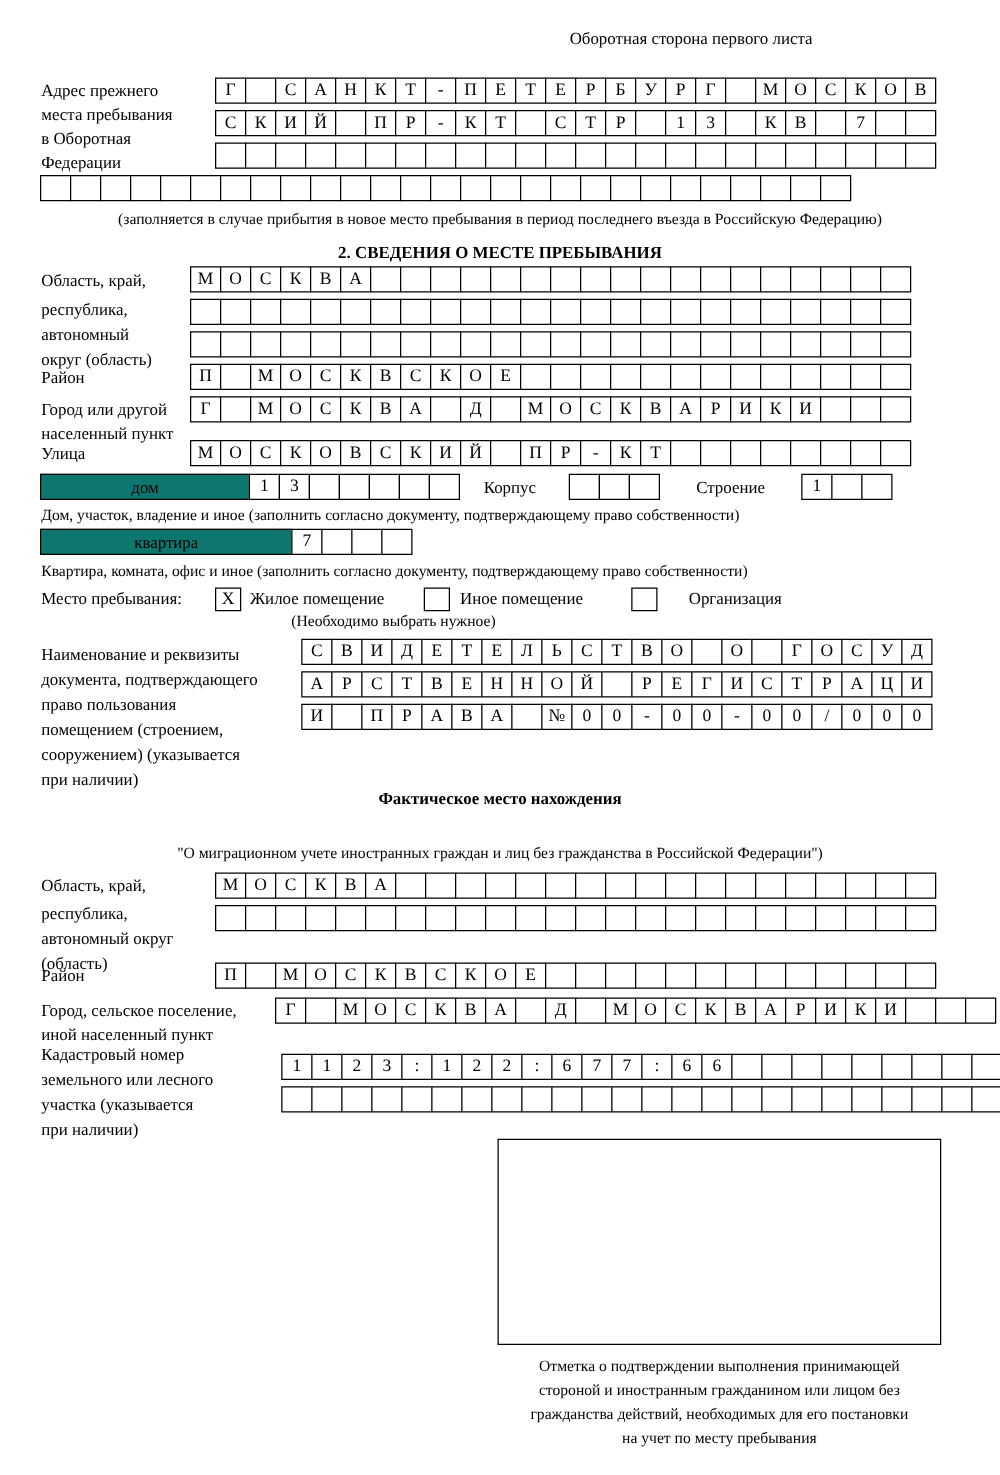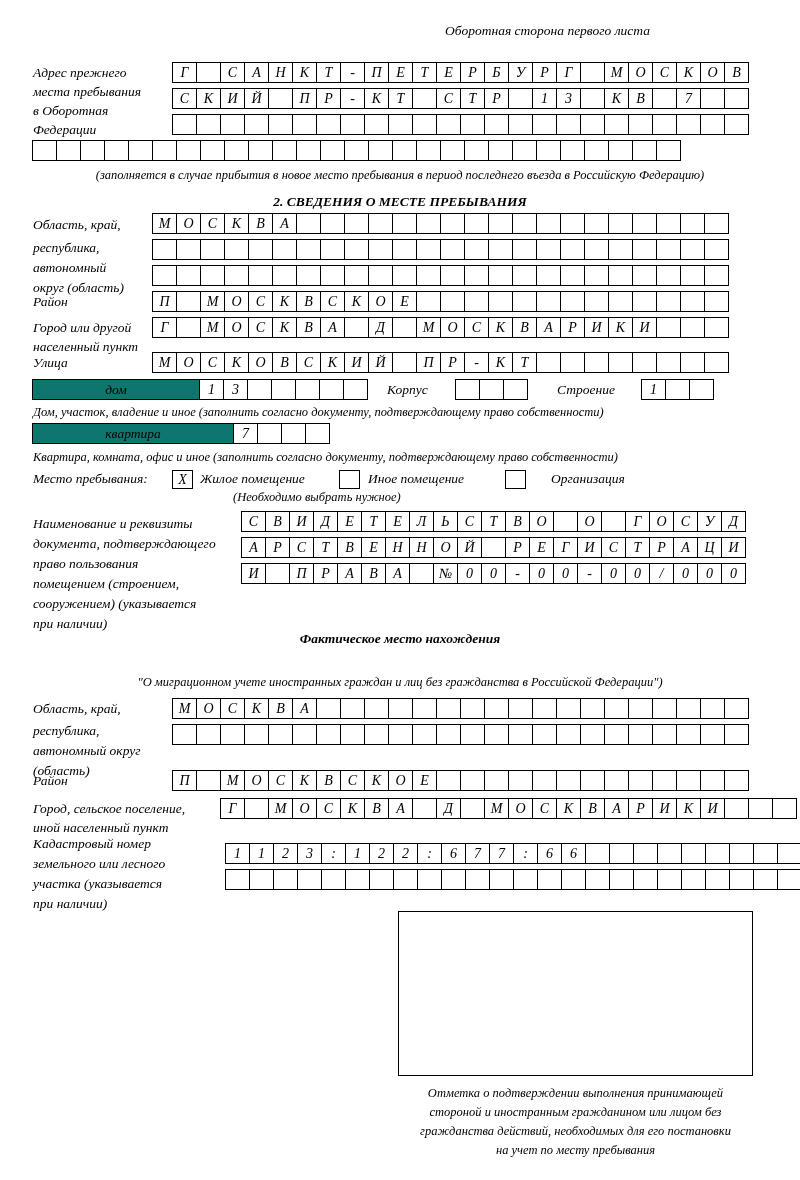--- a/index.html
+++ b/index.html
@@ -4,21 +4,21 @@
 <style>
   html,body{margin:0;padding:0;}
   body{
     width:800px;height:1180px;
     background:#ffffff;
     font-family:"Liberation Serif", serif;
     color:#000;
     position:relative;
     overflow:hidden;
   }
-  .page{position:relative;width:696px;height:1180px;font-style:italic;}
+  .page{position:relative;width:696px;height:1180px;}
 
   .hdr-right{
     position:absolute;right:46px;top:22px;
     font-size:13.5px;
   }
 
   
   .t{position:absolute;font-size:13.5px;line-height:17px;white-space:pre;}
   .tc{position:absolute;font-size:13.5px;line-height:17px;text-align:center;}
   .bold{font-weight:bold;}

